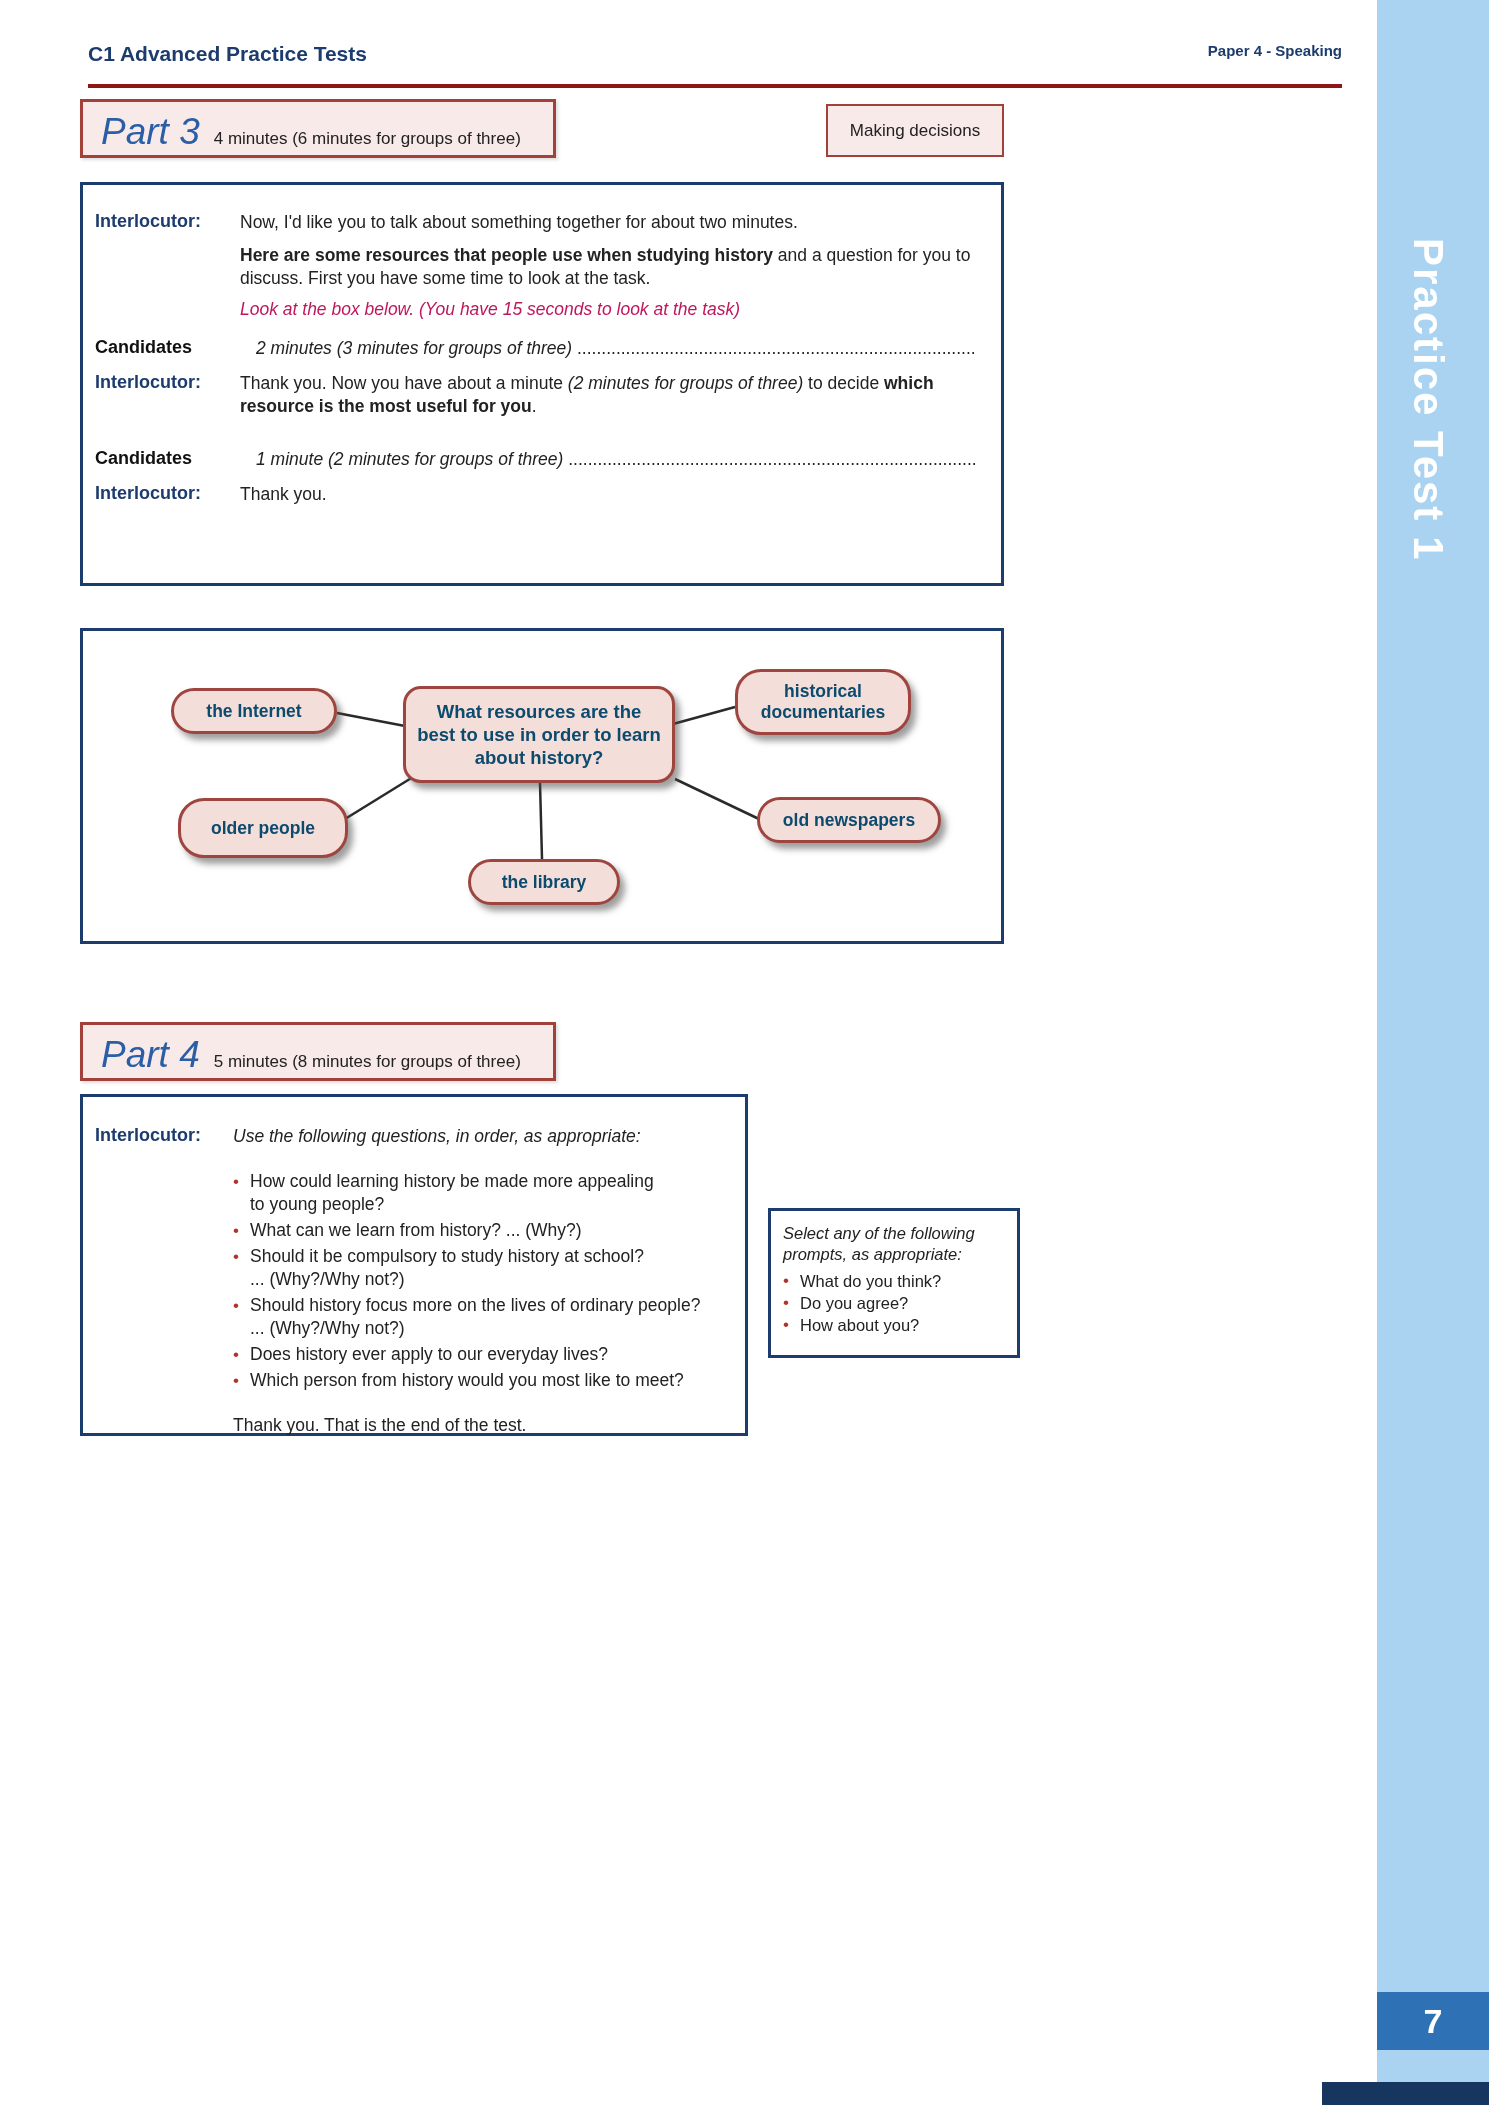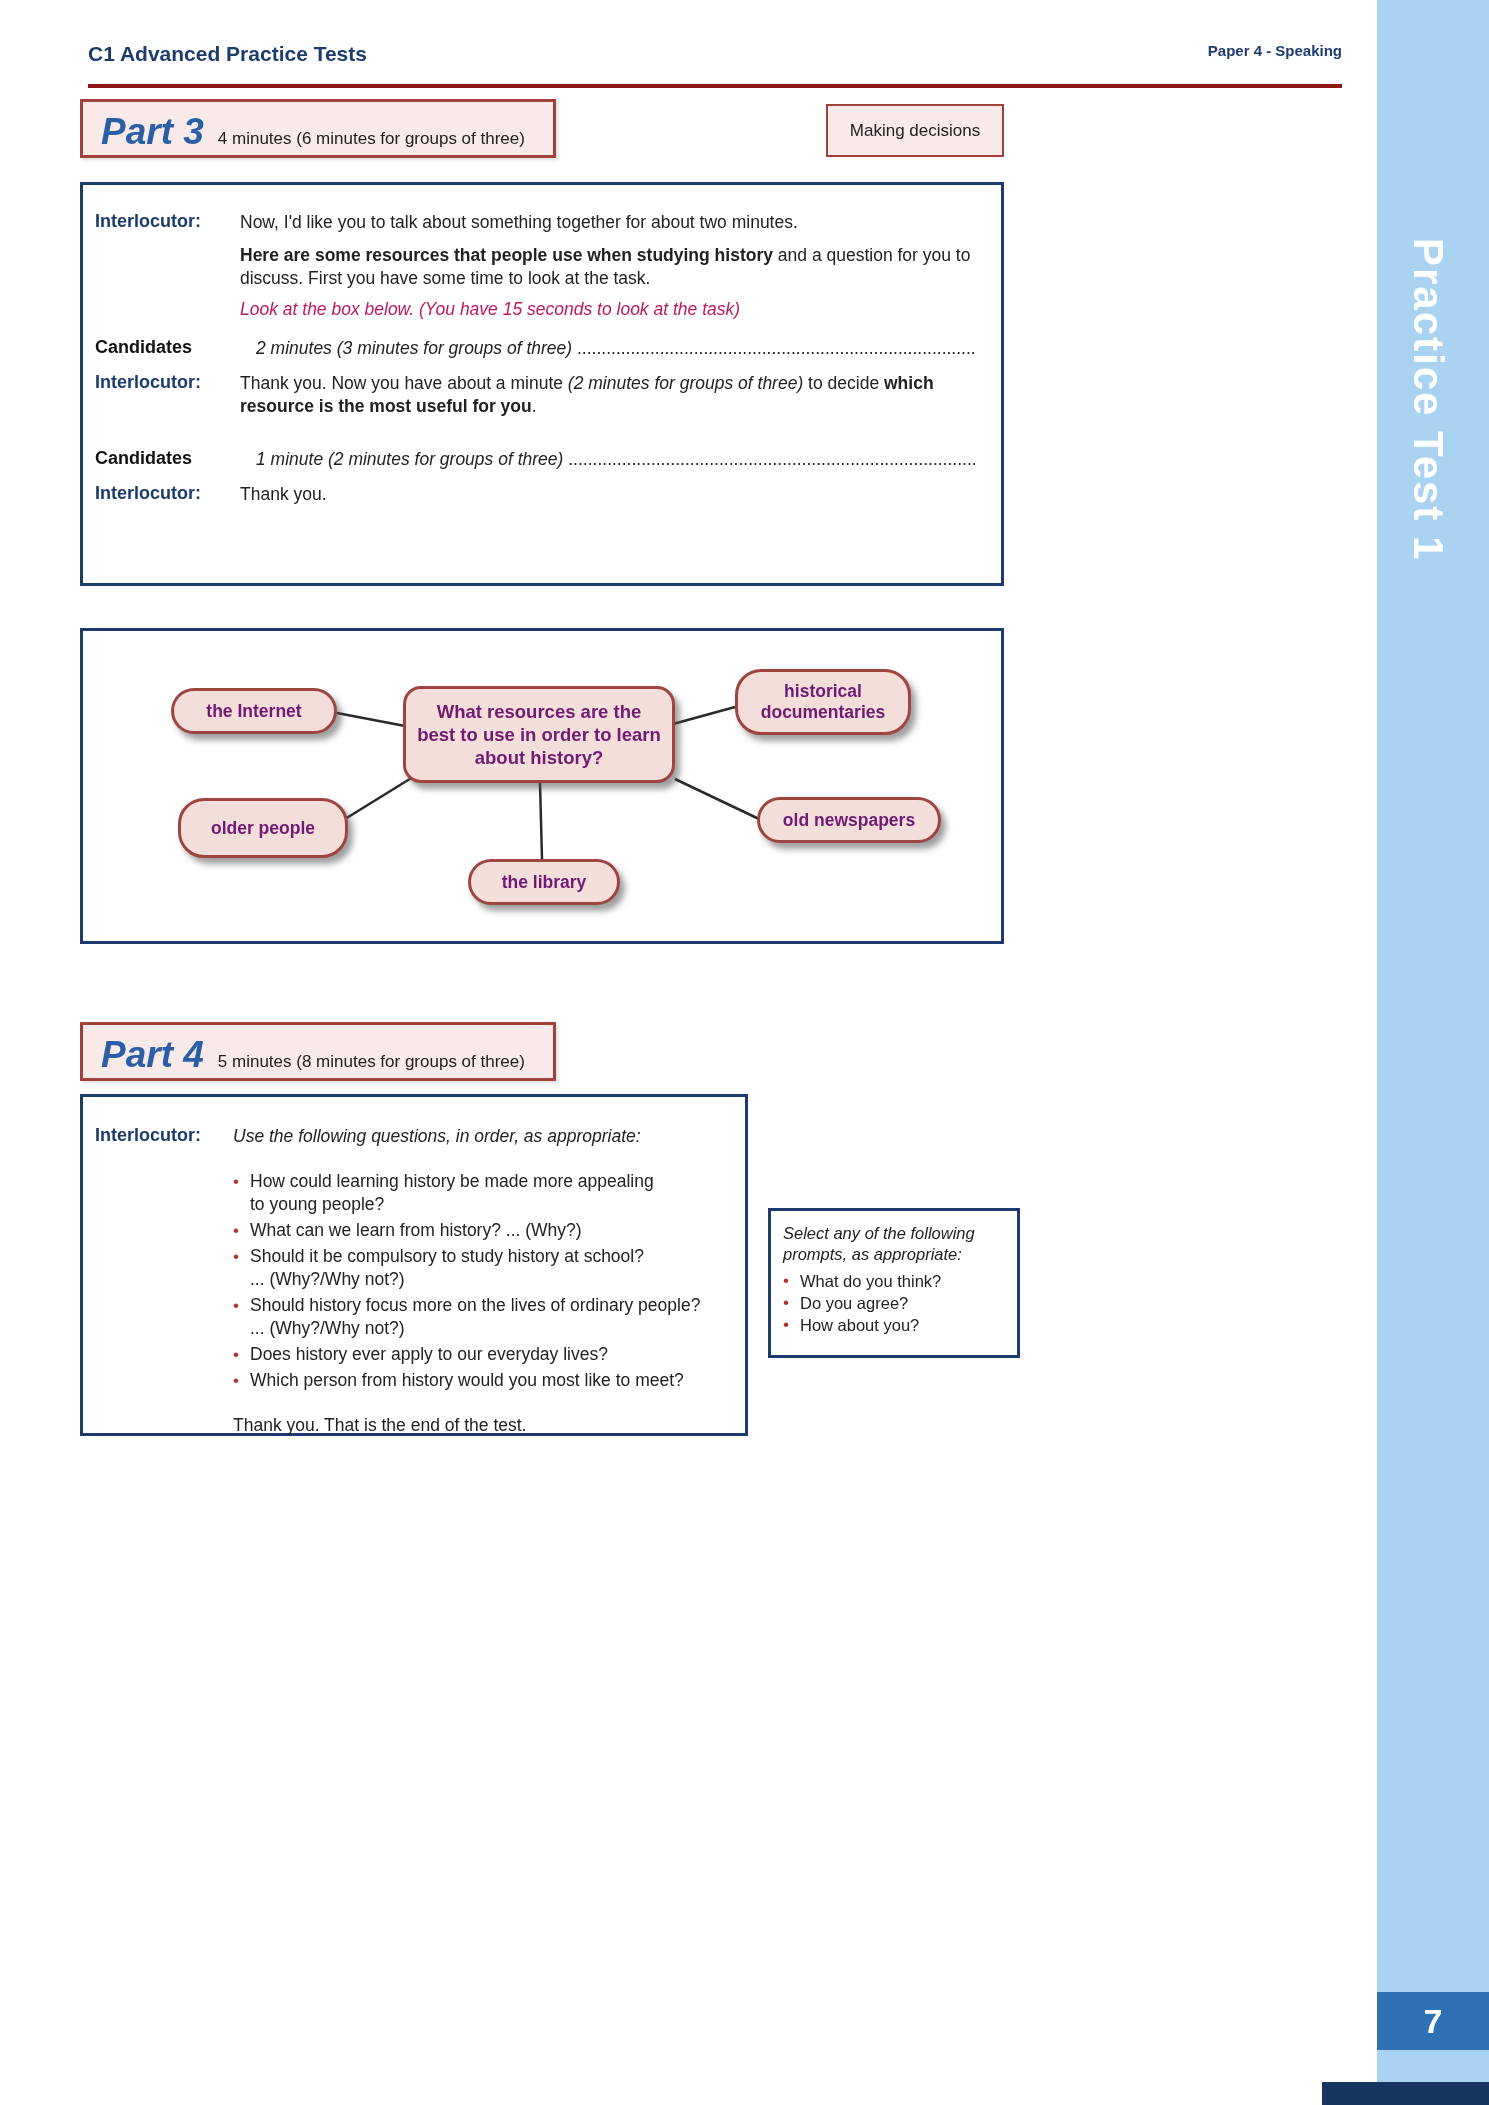--- a/index.html
+++ b/index.html
@@ -20,21 +20,21 @@
                  font-size:42px; font-weight:bold; color:#ffffff; letter-spacing:2px; }
   .pageno      { position:absolute; left:1377px; top:1992px; width:112px; height:58px; background:#2e72b5;
                  color:#fff; font-size:34px; font-weight:bold; display:flex; align-items:center; justify-content:center; }
   .bottom-bar  { position:absolute; left:1322px; top:2082px; width:167px; height:23px; background:#16355f; }
 
   
   .part-box   { position:absolute; border:3px solid #a2403a; background:#f8eae8; display:flex;
                 align-items:baseline; padding-left:18px; box-shadow:2px 2px 3px rgba(120,120,120,.25); }
   .part3-box  { left:80px; top:99px;  width:476px; height:59px; }
   .part4-box  { left:80px; top:1022px; width:476px; height:59px; }
-  .part-title { font-size:37px; font-weight:bold; font-style:italic; color:#2a5ea6; margin-right:14px; line-height:59px; }
+  .part-title { font-size:37px; font-weight:normal; font-style:italic; color:#2a5ea6; margin-right:14px; line-height:59px; }
   .part-sub   { font-size:17px; color:#222; }
   .tag-box    { position:absolute; left:826px; top:104px; width:178px; height:53px; border:2px solid #a2403a;
                 background:#f8eae8; display:flex; align-items:center; justify-content:center; font-size:17px; color:#222; }
 
   
   .dlg  { position:absolute; border:3px solid #1d3c6e; background:#fff; }
   .dlg3 { left:80px; top:182px;  width:924px; height:404px; padding:26px 26px 16px 12px; }
   .dlg4 { left:80px; top:1094px; width:668px; height:342px; padding:28px 20px 16px 12px; }
   .row  { display:flex; }
   .lbl  { flex:0 0 145px; font-weight:bold; font-size:18px; color:#111; }
@@ -46,21 +46,21 @@
   .blue-it { color:#be185d; font-style:italic; }
   .sp10 { height:10px; } .sp8 { height:8px; }
   .mb16 { margin-bottom:16px; } .mb12 { margin-bottom:12px;gap:16px; } .mb30 { margin-bottom:30px; }
   .dots-line { white-space:nowrap; overflow:hidden; }
 
   
   .map-box   { position:absolute; left:80px; top:628px; width:924px; height:316px; border:3px solid #1d3c6e; background:#fff; }
   .map-lines { position:absolute; left:0; top:0; }
   .node { position:absolute; background:#f3ded9; border:3px solid #9e453f; border-radius:26px;
           box-shadow:5px 6px 6px rgba(80,80,80,.55); display:flex; align-items:center; justify-content:center;
-          text-align:center; font-weight:bold; color:#701a75; font-size:17.5px; line-height:21px; padding:4px 10px; }
+          text-align:center; font-weight:bold; color:#0c4a6e; font-size:17.5px; line-height:21px; padding:4px 10px; }
   .node-center    { left:320px; top:55px;  width:272px; height:97px; border-radius:18px; font-size:18.5px; line-height:23px; }
   .node-internet  { left:88px;  top:57px;  width:166px; height:46px; }
   .node-docs      { left:652px; top:38px;  width:176px; height:66px; }
   .node-older     { left:95px;  top:167px; width:170px; height:60px; }
   .node-news      { left:674px; top:166px; width:184px; height:46px; }
   .node-library   { left:385px; top:228px; width:152px; height:46px; }
 
   
   .qlist   { margin-top:22px; }
   .qitem   { display:flex; margin-bottom:3px; }

